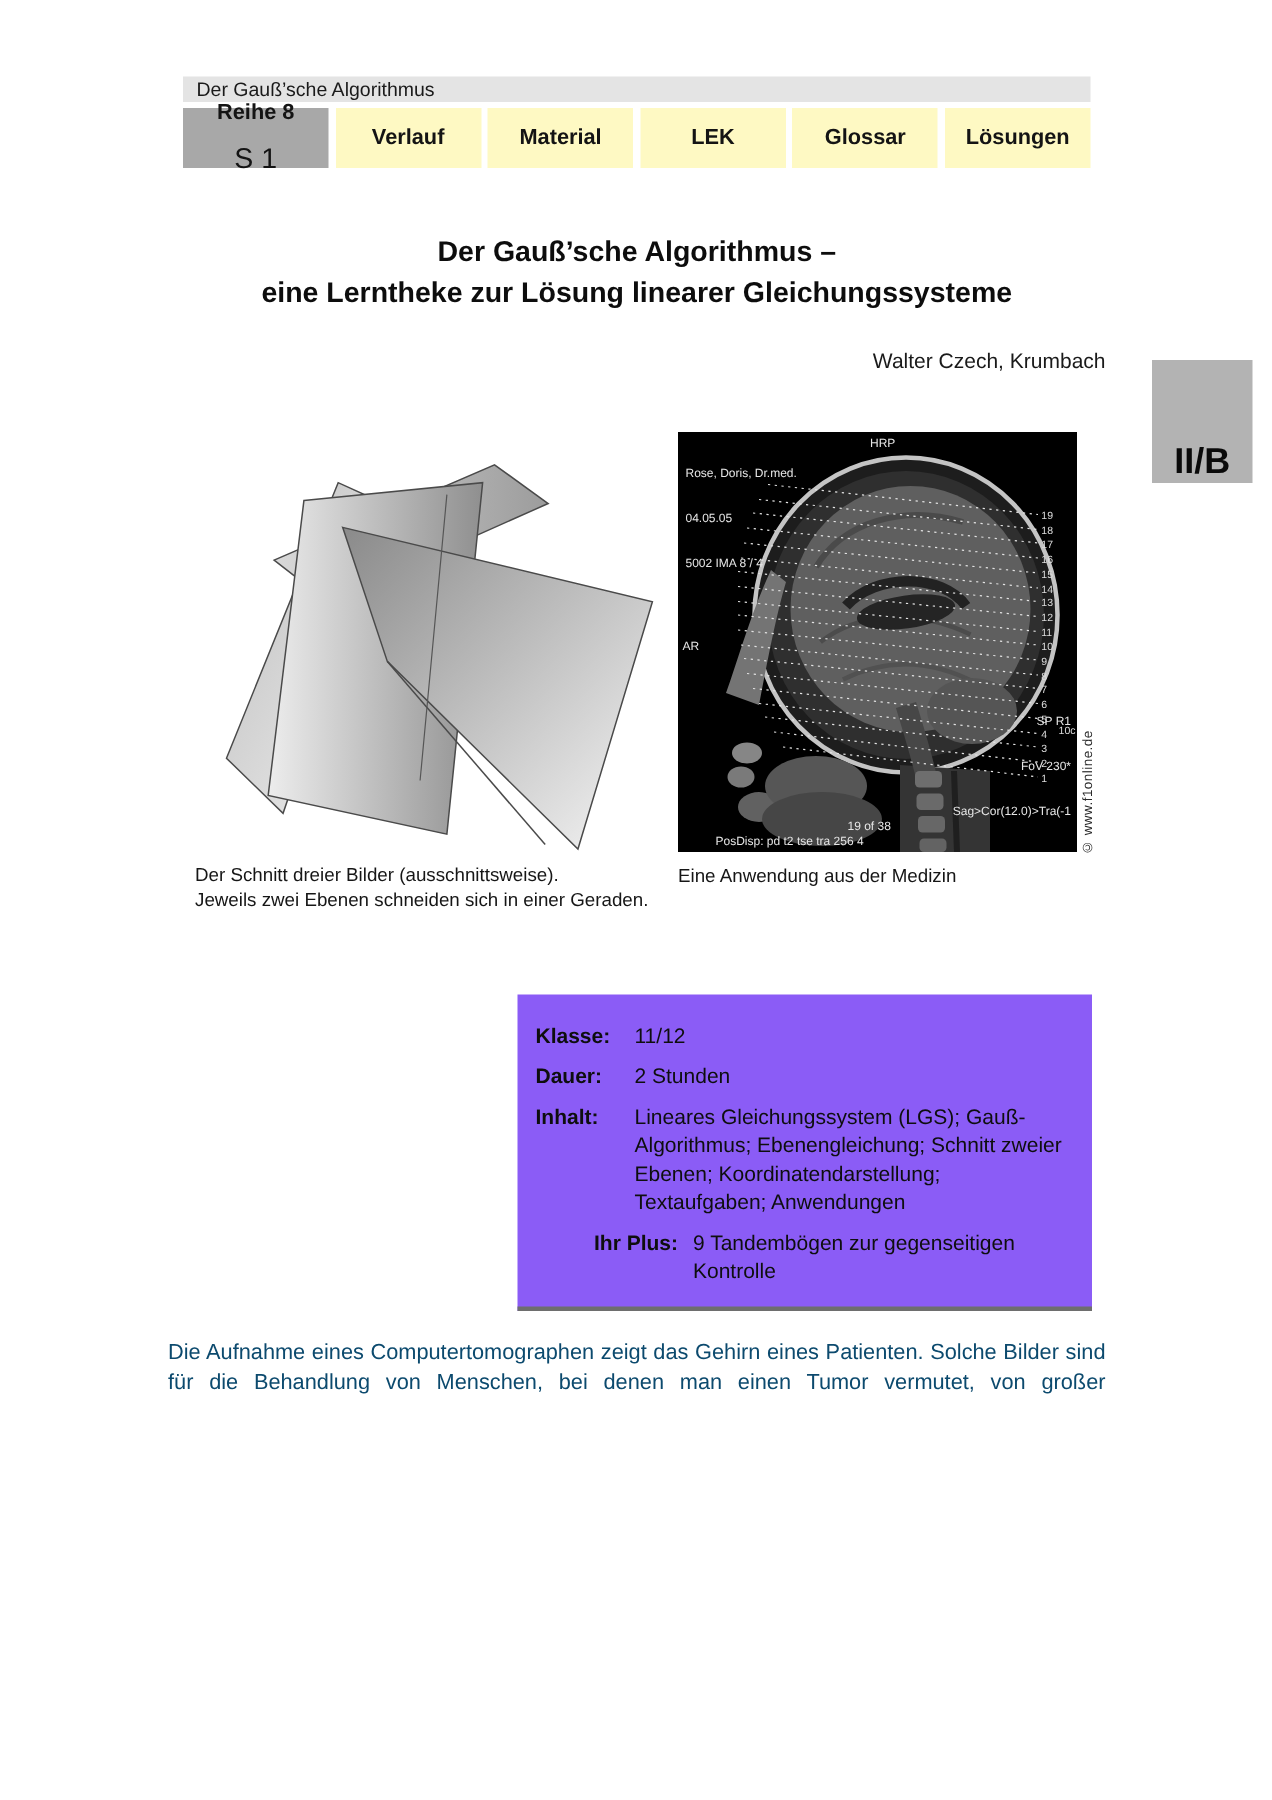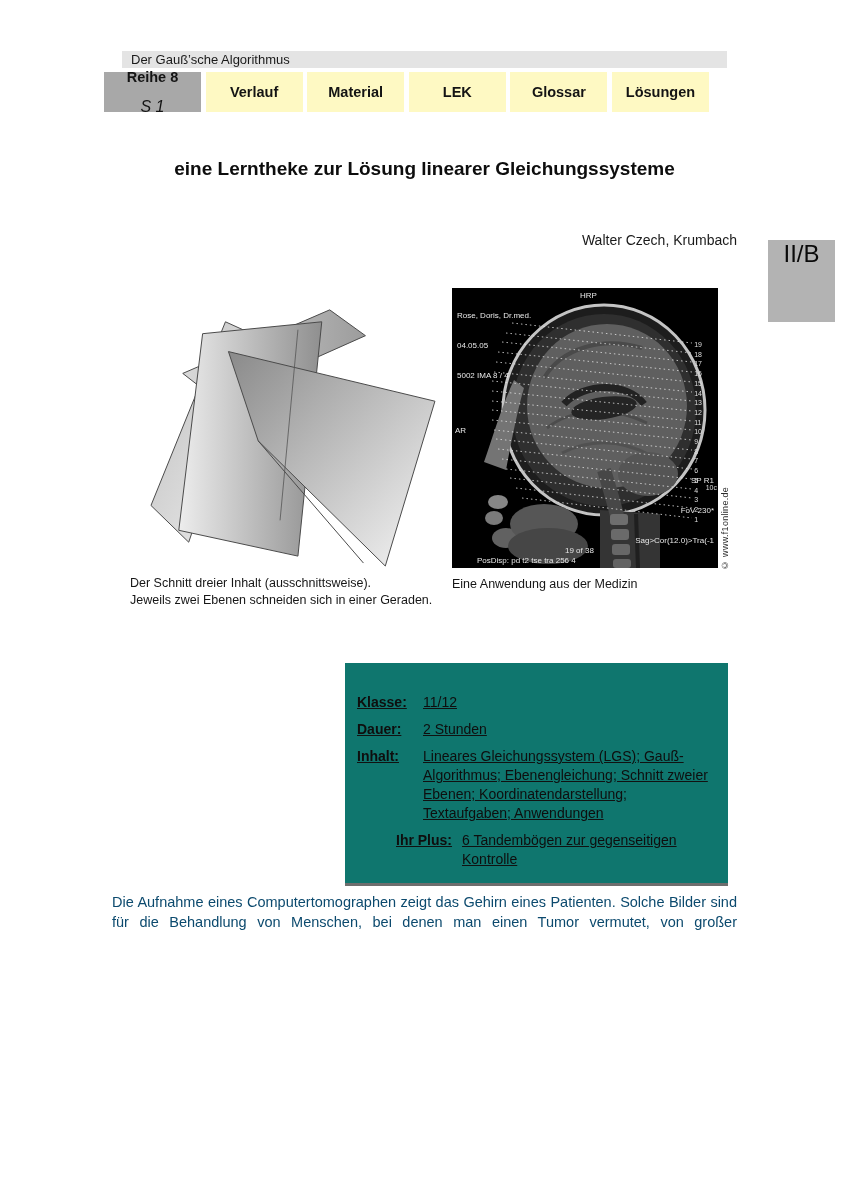--- a/index.html
+++ b/index.html
@@ -2,52 +2,52 @@
 <html><head>
 <meta charset="utf-8">
 <style>
   html,body{margin:0;padding:0;background:#ffffff;}
   body{font-family:"Liberation Sans", sans-serif; color:#111;}
   #page{position:relative;width:848px;height:932px;background:#fff;overflow:hidden;}
 
   
   .kopf-bar{position:absolute;left:122px;top:51px;width:605px;height:17px;
     background:#e4e4e4;font-size:13px;line-height:17px;padding-left:9px;box-sizing:border-box;color:#1a1a1a;}
-  .tabs{position:absolute;left:104px;top:72px;width:605px;height:40px;display:flex;gap:4.6px;}
+  .tabs{position:absolute;left:122px;top:72px;width:605px;height:40px;display:flex;gap:4.6px;}
   .tab{flex:1 1 0;background:#fef9c3;display:flex;flex-direction:column;align-items:center;justify-content:center;
     font-weight:bold;font-size:14.5px;color:#141414;}
   .tab.active{background:#a8a8a8;}
-  .tab .sub{font-weight:normal;font-size:16px;margin-top:13px;font-style:italic;}
+  .tab .sub{font-weight:normal;font-size:19px;margin-top:13px;}
 
   
   .headline{position:absolute;left:112px;top:155px;width:625px;text-align:center;
     font-weight:bold;font-size:19px;line-height:27px;color:#0d0d0d;}
   .author{position:absolute;left:112px;top:232px;width:625px;text-align:right;font-size:14px;color:#1a1a1a;}
 
   
   .badge{position:absolute;left:768px;top:240px;width:67px;height:82px;background:#b3b3b3;
-    display:flex;align-items:flex-start;justify-content:center;font-weight:normal;font-size:24px;color:#0a0a0a;}
+    display:flex;align-items:flex-end;justify-content:center;font-weight:bold;font-size:24px;color:#0a0a0a;}
 
   
   .planes-fig{position:absolute;left:130px;top:292px;width:315px;height:278px;}
   .mri-fig{position:absolute;left:452px;top:288px;width:266px;height:280px;background:#000;overflow:hidden;}
   .mri-fig svg{position:absolute;left:0;top:0;}
   .mri-txt{position:absolute;color:#e6e6e6;font-size:8px;line-height:10px;white-space:pre;}
   .mri-nums{position:absolute;top:52px;right:16px;display:flex;flex-direction:column;align-items:flex-start;color:#ddd;}
   .mri-nums span{font-size:7px;line-height:9.7px;display:block;}
   .mri-scale{position:absolute;right:1px;top:196px;font-size:7px;color:#ddd;}
   .credit{position:absolute;left:720px;top:438px;height:132px;width:14px;
     writing-mode:vertical-rl;transform:rotate(180deg);font-size:9px;color:#2b2b2b;letter-spacing:.3px;text-align:left;}
 
   .caption-left{position:absolute;left:130px;top:575px;width:330px;font-size:12.5px;line-height:17px;color:#161616;}
   .caption-right{position:absolute;left:452px;top:577px;width:280px;font-size:12.5px;color:#161616;}
 
   
-  .infobox{position:absolute;left:345px;top:663px;width:383px;background:#0f766e;
-    border-bottom:3px solid #6e6e6e;box-sizing:border-box;padding:30px 12px 14px 12px;text-decoration:underline;}
+  .infobox{position:absolute;left:345px;top:663px;width:383px;background:#8b5cf6;
+    border-bottom:3px solid #6e6e6e;box-sizing:border-box;padding:18px 12px 14px 12px;}
   .inforow{display:flex;margin-bottom:8px;font-size:14px;line-height:19px;color:#0e0e0e;}
   .inforow:last-child{margin-bottom:0;margin-left:39px;}
   .inforow .lbl{flex:0 0 66px;font-weight:bold;}
   .inforow .val{flex:1 1 auto;}
 
   
   .bodytext{position:absolute;left:112px;top:893px;width:625px;font-size:14.5px;line-height:19.5px;
     text-align:justify;color:#0c4a6e;}
 
   
@@ -79,20 +79,21 @@
     </div>
     <div class="tab">
       <span>Glossar</span>
     </div>
     <div class="tab">
       <span>Lösungen</span>
     </div>
   </div>
 
   <div class="headline">
+    <div>Der Gauß’sche Algorithmus –</div>
     <div>eine Lerntheke zur Lösung linearer Gleichungssysteme</div>
   </div>
   <div class="author">Walter Czech, Krumbach</div>
 
   <div class="badge">
     <span>II/B</span>
   </div>
 
   <div class="planes-fig">
     <svg width="315" height="278" viewBox="0 0 315 280">
@@ -216,41 +217,41 @@
         <span>3</span>
         <span>2</span>
         <span>1</span>
       </div>
     <div class="mri-scale">10c</div>
   </div>
 
   <div class="credit">© www.f1online.de</div>
 
   <div class="caption-left">
-    <div>Der Schnitt dreier Inhalt (ausschnittsweise).</div>
+    <div>Der Schnitt dreier Bilder (ausschnittsweise).</div>
     <div>Jeweils zwei Ebenen schneiden sich in einer Geraden.</div>
   </div>
   <div class="caption-right">Eine Anwendung aus der Medizin</div>
 
   <div class="infobox">
     <div class="inforow">
       <span class="lbl">Klasse:</span>
       <span class="val">11/12</span>
     </div>
     <div class="inforow">
       <span class="lbl">Dauer:</span>
       <span class="val">2 Stunden</span>
     </div>
     <div class="inforow">
       <span class="lbl">Inhalt:</span>
       <span class="val">Lineares Gleichungssystem (LGS); Gauß-Algorithmus; Ebenengleichung; Schnitt zweier Ebenen; Koordinatendarstellung; Textaufgaben; Anwendungen</span>
     </div>
     <div class="inforow">
       <span class="lbl">Ihr Plus:</span>
-      <span class="val">6 Tandembögen zur gegenseitigen Kontrolle</span>
+      <span class="val">9 Tandembögen zur gegenseitigen Kontrolle</span>
     </div>
   </div>
 
   <div class="bodytext">Die Aufnahme eines Computertomographen zeigt das Gehirn eines Patienten. Solche Bilder sind für die Behandlung von Menschen, bei denen man einen Tumor vermutet, von großer Bedeutung. Die Bilder bestehen aus Tausenden einzelner Punkte, die mehr oder weniger geschwärzt erscheinen. Diesen Schwärzungsgrad errechnet der Computer mit einem aufwendigen Verfahren, bei dem unter anderem das Lösen linearer Gleichungssysteme eine Rolle spielt.</div>
 
   <div class="footer">70 RAAbits Mathematik</div>
 
 </div>
 
 </body></html>

